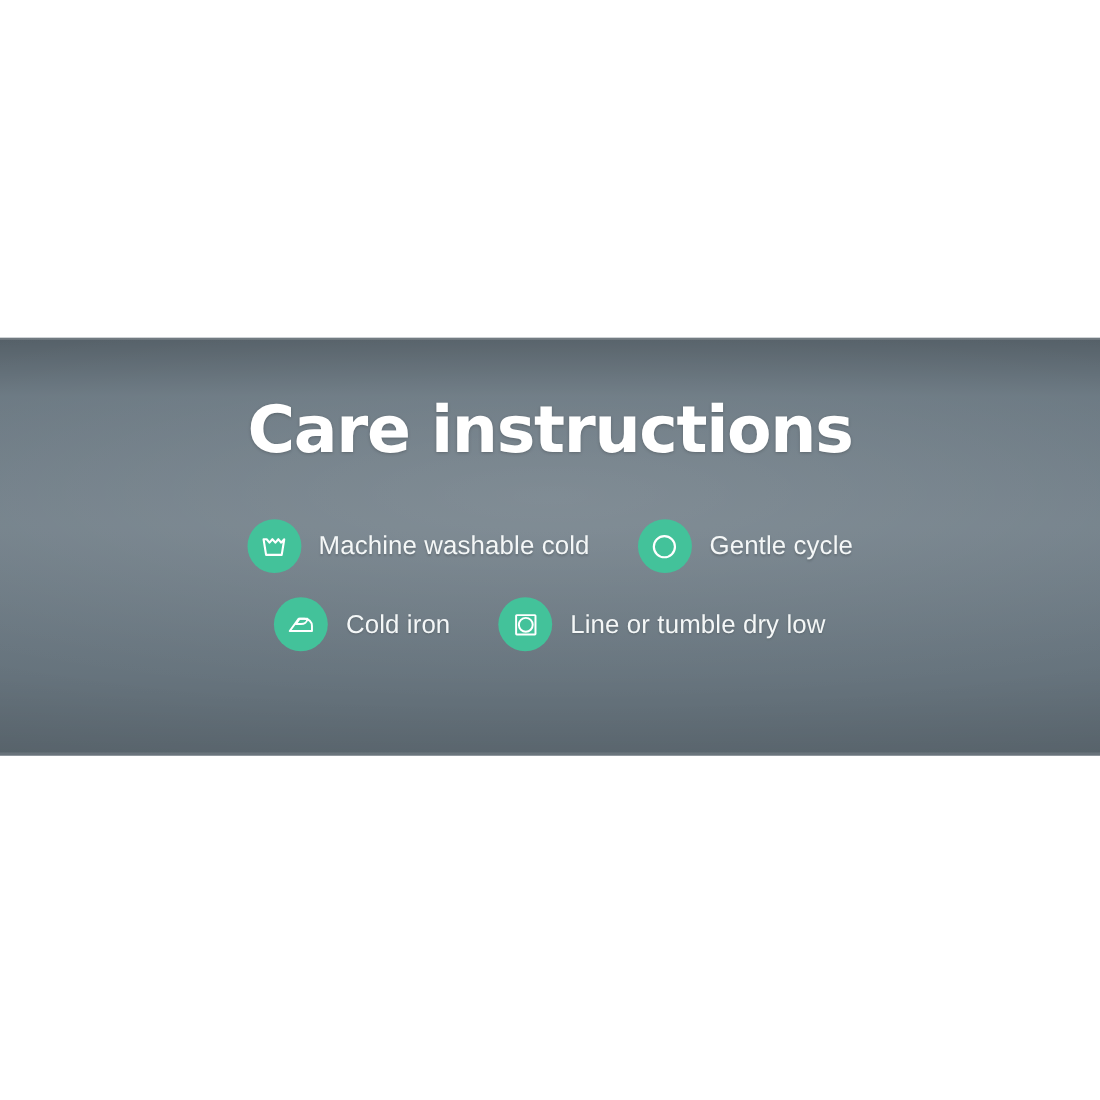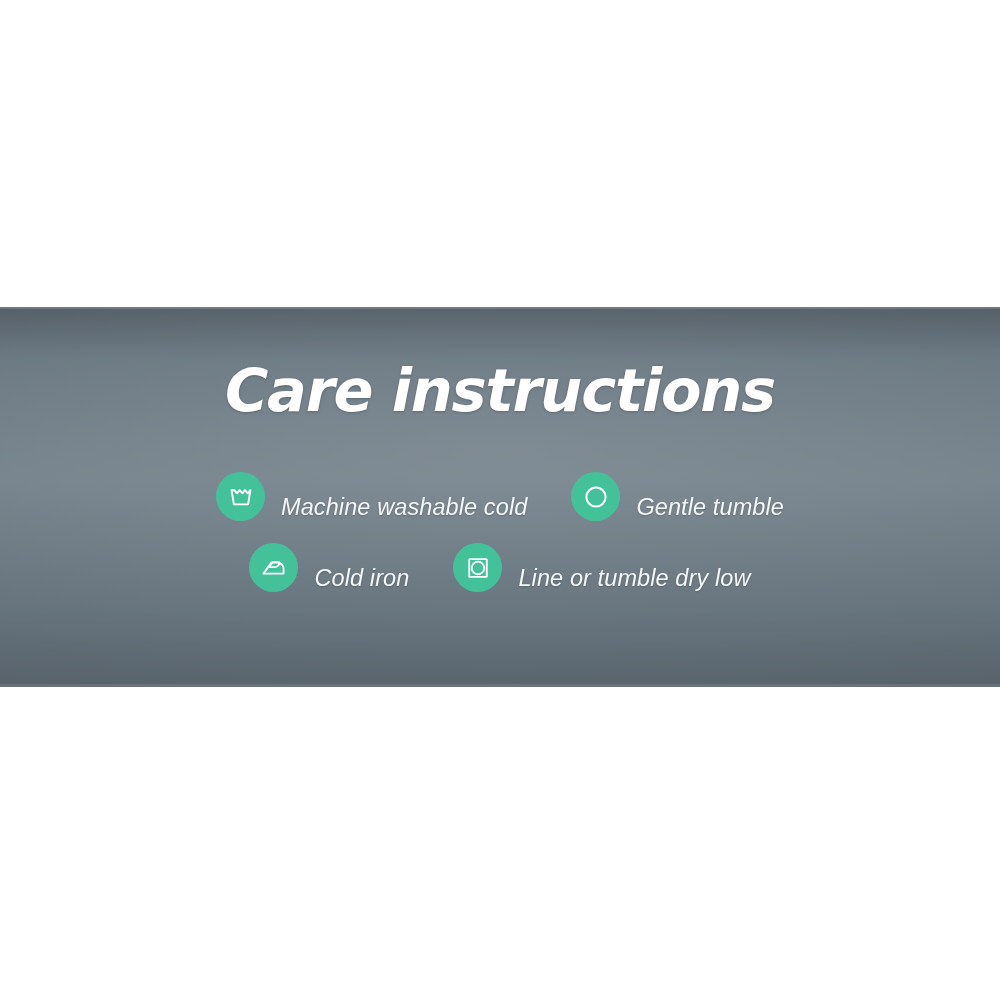--- a/index.html
+++ b/index.html
@@ -10,21 +10,20 @@
     background: #ffffff;
     font-family: "Liberation Sans", sans-serif;
     overflow: hidden;
   }
 
   #banner-root {
     position: relative;
     width: 1000px;
     height: 1000px;
     background: #ffffff;
-    font-style: italic;
   }
 
   
   .fabric-band {
     position: absolute;
     left: 0;
     top: 307px;
     width: 1000px;
     height: 380px;
     overflow: hidden;
@@ -157,21 +156,21 @@
   .care-row {
     display: flex;
     justify-content: center;
     align-items: center;
     gap: 0px;
   }
   .care-row.row-1 { margin-bottom: 22px; }
 
   .care-item {
     display: flex;
-    align-items: flex-end;
+    align-items: center;
   }
   .care-item + .care-item { margin-left: 44px; }
 
   .icon-badge {
     width: 49px;
     height: 49px;
     border-radius: 50%;
     background: #43c29a;
     display: flex;
     align-items: center;
@@ -223,21 +222,21 @@
           <span class="care-label">Machine washable cold</span>
         </div>
 
 
         <div class="care-item">
           <span class="icon-badge">
             <svg width="28" height="28" viewBox="0 0 28 28" fill="none" stroke="#ffffff" stroke-width="2.0">
               <circle cx="14" cy="14" r="9.6"></circle>
             </svg>
           </span>
-          <span class="care-label">Gentle tumble</span>
+          <span class="care-label">Gentle cycle</span>
         </div>
 
       </div>
 
       <div class="care-row row-2">
 
         <div class="care-item">
           <span class="icon-badge">
             <svg width="29" height="29" viewBox="0 0 29 29" fill="none" stroke="#ffffff" stroke-width="1.8" stroke-linejoin="round" stroke-linecap="round">
               <path d="M4.4 20.6 L24.6 20.6 L24.6 16.0

